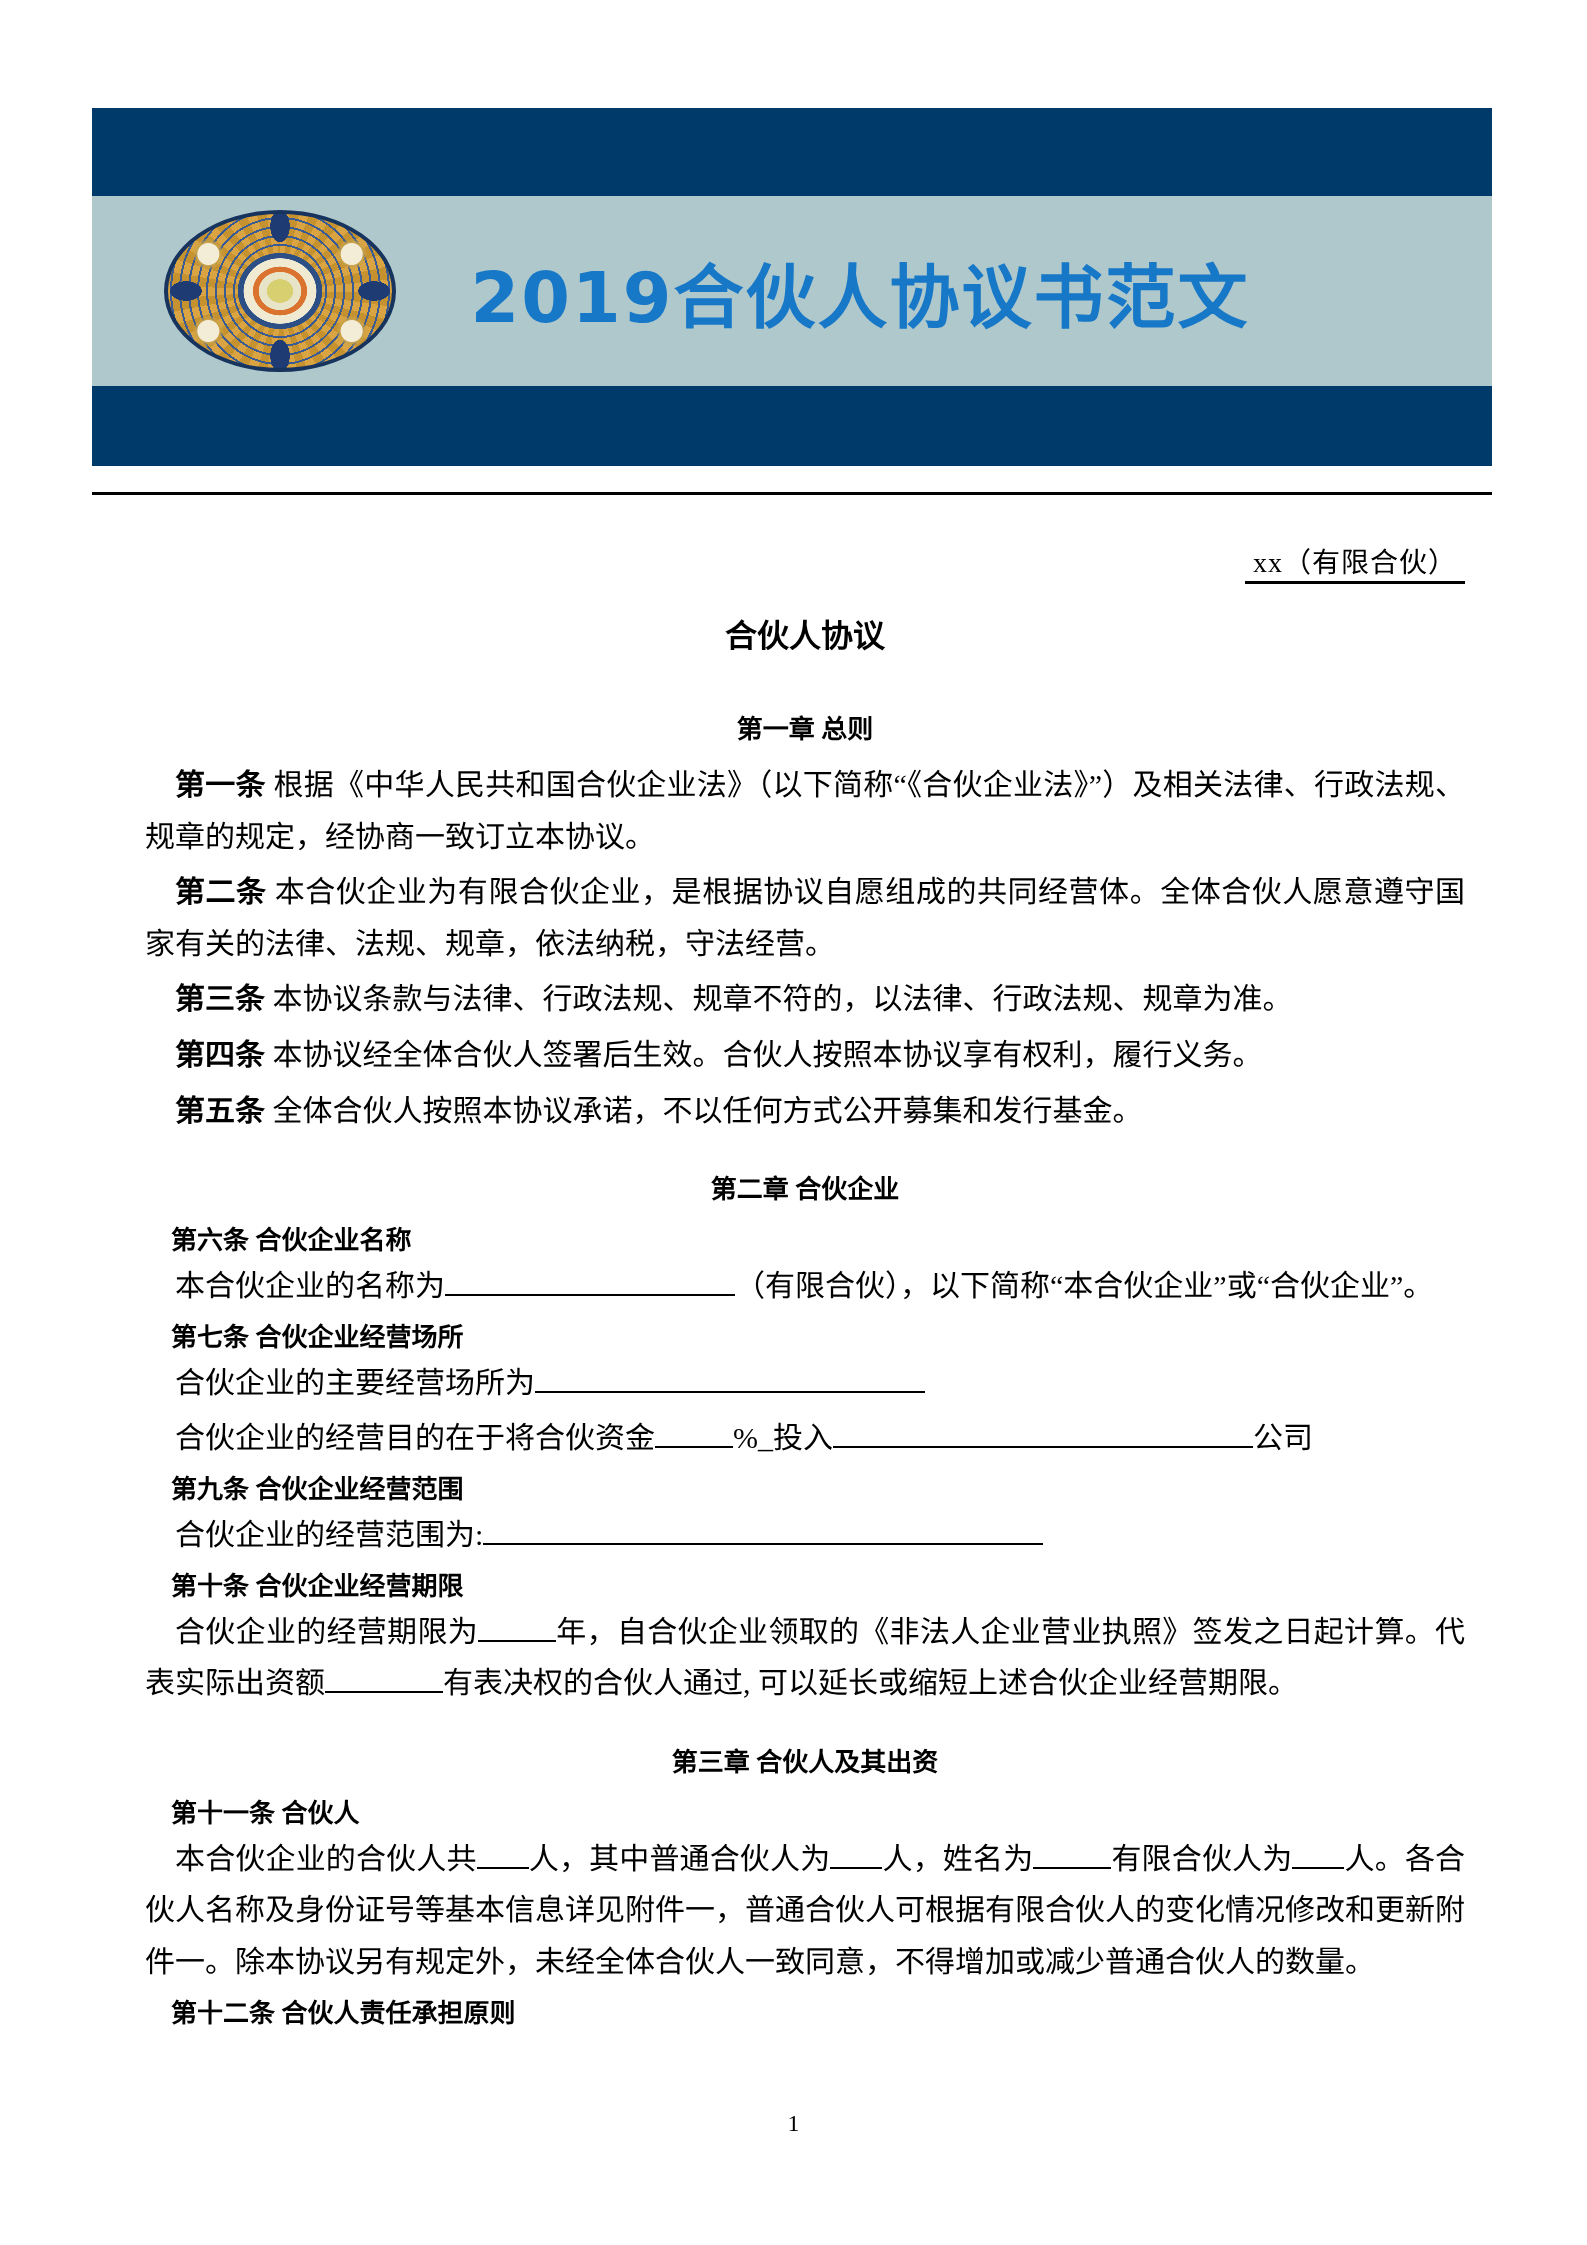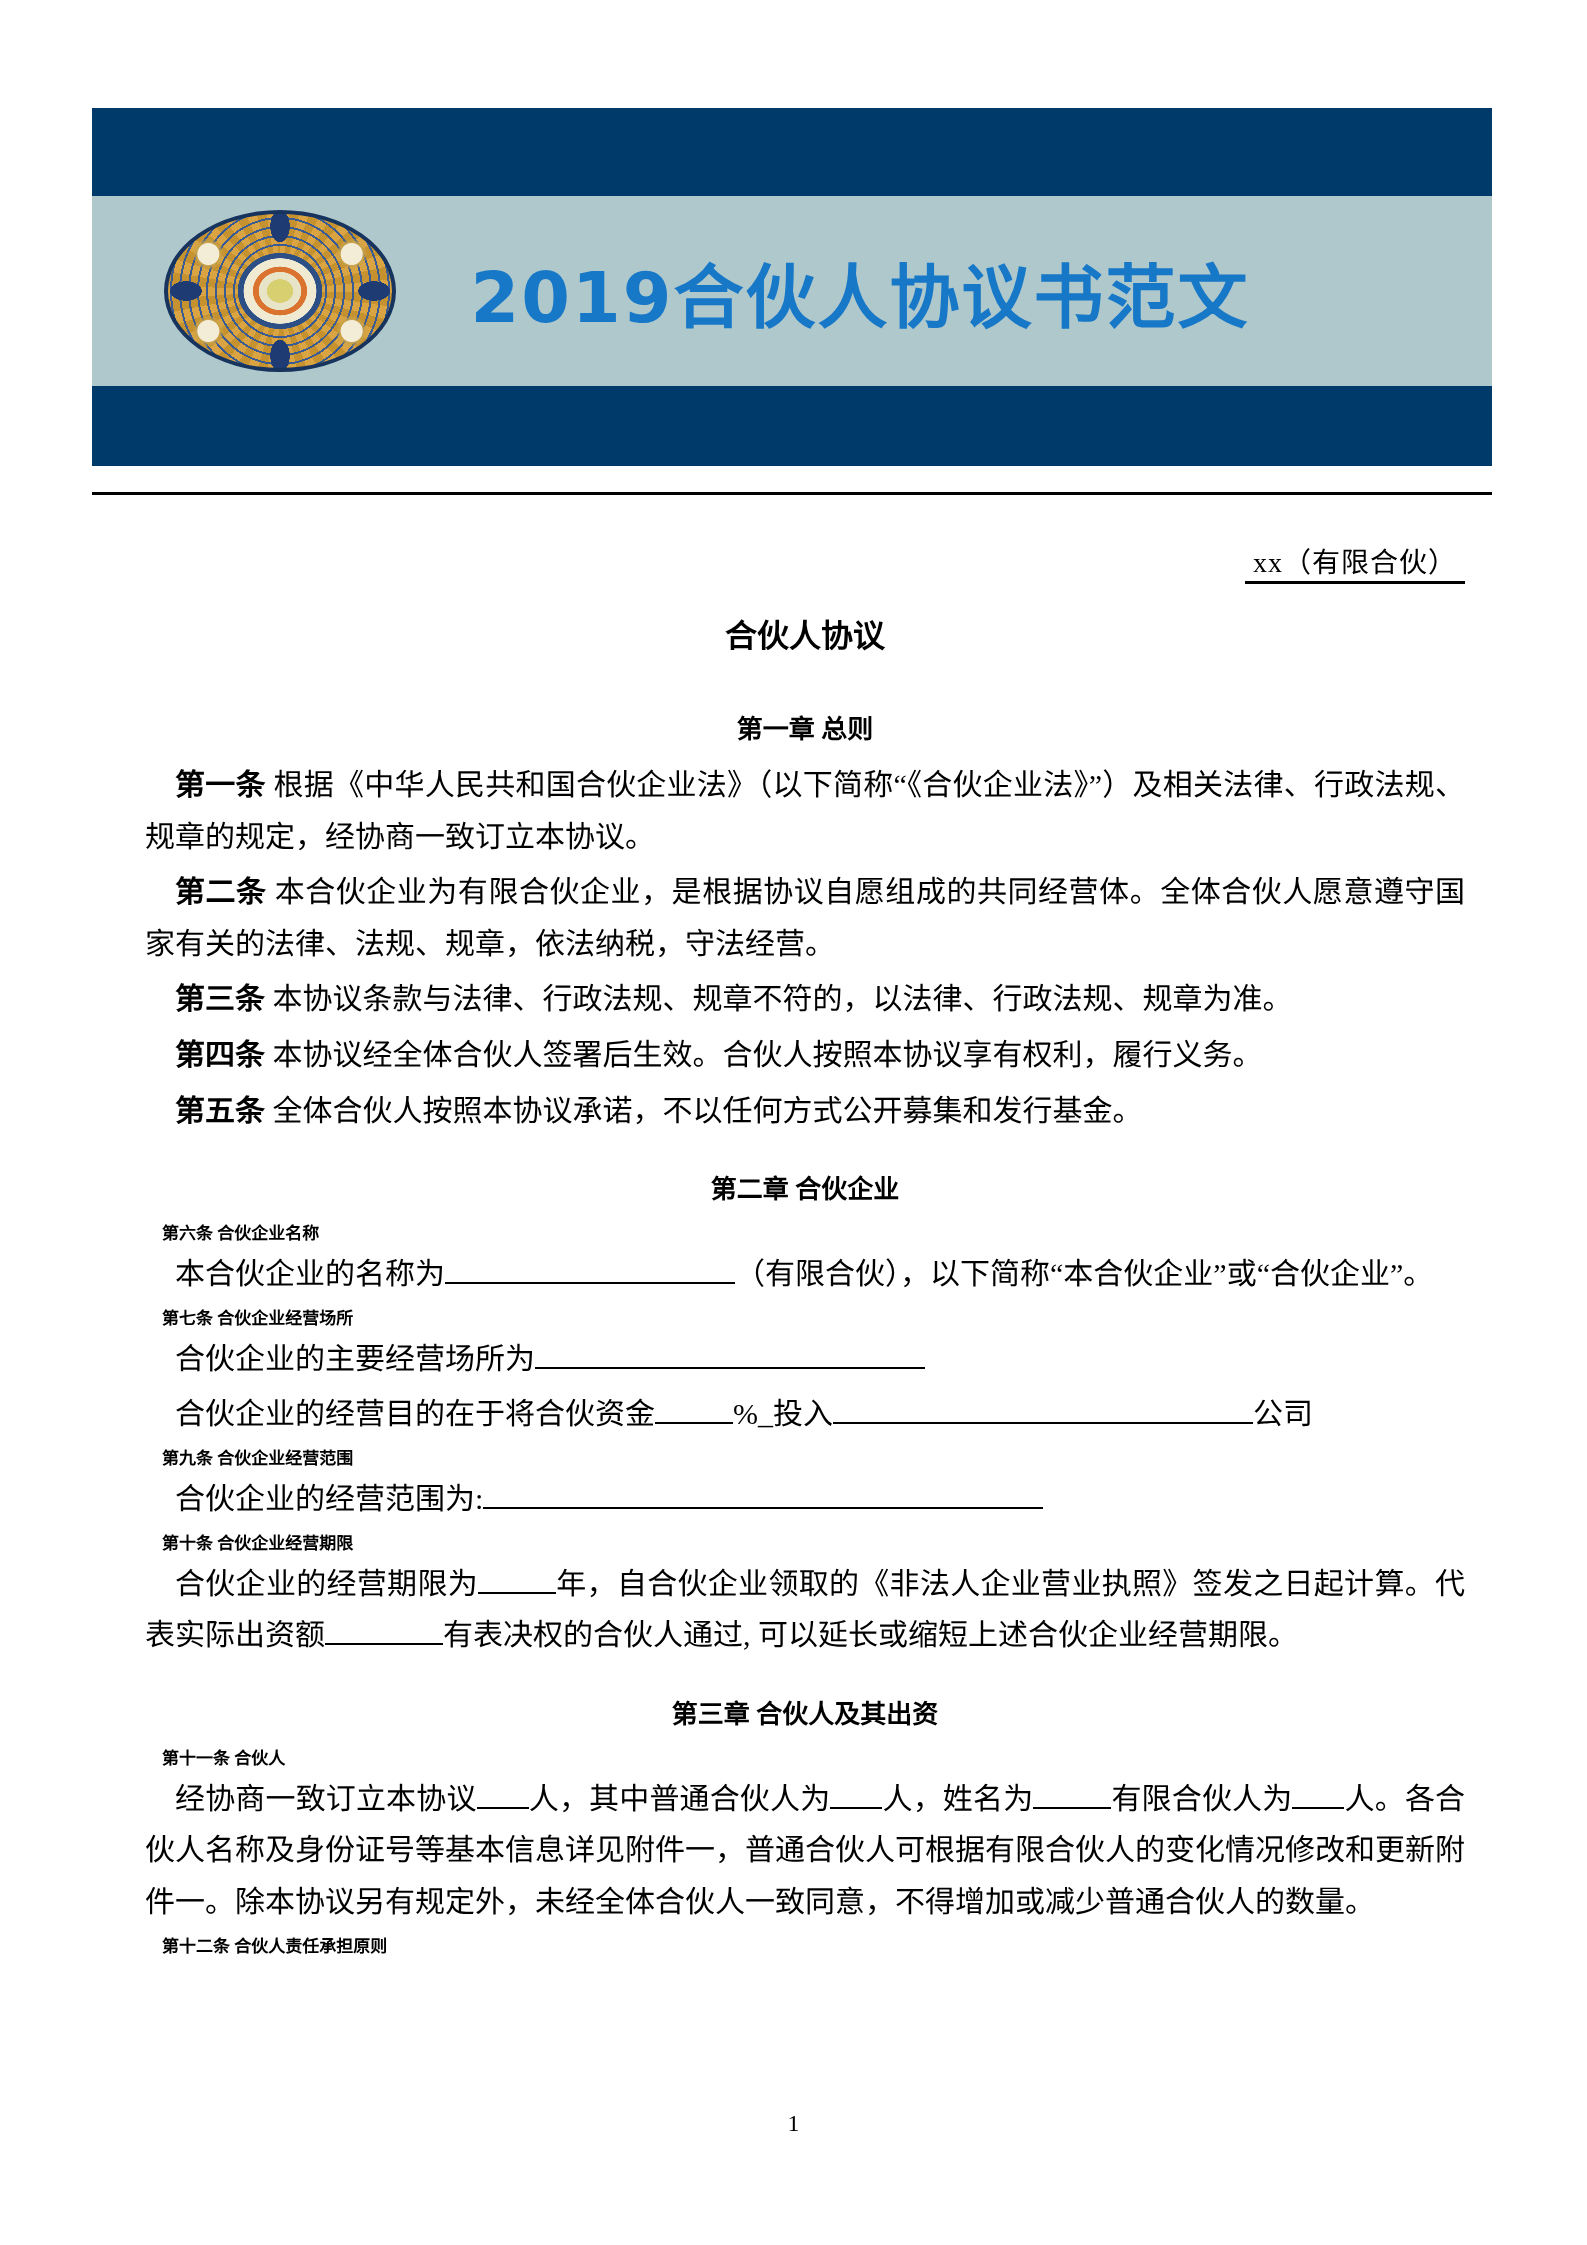--- a/index.html
+++ b/index.html
@@ -144,21 +144,21 @@
     font-size: 30px;
     line-height: 1.72;
     text-align: justify;
     text-justify: inter-ideograph;
   }
   p.indent1 { text-indent: 1em; }
 
   .art { font-weight: bold; }
   .heading-art {
     font-weight: bold;
-    font-size: 17px;
+    font-size: 26px;
     margin: 0 0 4px 0;
     text-indent: 1em;
   }
   .blank {
     display: inline-block;
     border-bottom: 2px solid #000;
     vertical-align: baseline;
   }
   .b-xs { width: 52px; }
   .b-sm { width: 78px; }
@@ -223,21 +223,21 @@
 
     <p class="heading-art">第九条  合伙企业经营范围</p>
     <p class="para indent1"><span>合伙企业的经营范围为:</span><span class="blank b-3xl"></span></p>
 
     <p class="heading-art">第十条  合伙企业经营期限</p>
     <p class="para indent1"><span>合伙企业的经营期限为</span><span class="blank b-sm"></span><span>年，自合伙企业领取的《非法人企业营业执照》签发之日起计算。代表实际出资额</span><span class="blank b-md"></span><span>有表决权的合伙人通过, 可以延长或缩短上述合伙企业经营期限。</span></p>
 
     <div class="chapter">第三章  合伙人及其出资</div>
 
     <p class="heading-art">第十一条  合伙人</p>
-    <p class="para indent1"><span>经协商一致订立本协议</span><span class="blank b-xs"></span><span>人，其中普通合伙人为</span><span class="blank b-xs"></span><span>人，姓名为</span><span class="blank b-sm"></span><span>有限合伙人为</span><span class="blank b-xs"></span><span>人。各合伙人名称及身份证号等基本信息详见附件一，普通合伙人可根据有限合伙人的变化情况修改和更新附件一。除本协议另有规定外，未经全体合伙人一致同意，不得增加或减少普通合伙人的数量。</span></p>
+    <p class="para indent1"><span>本合伙企业的合伙人共</span><span class="blank b-xs"></span><span>人，其中普通合伙人为</span><span class="blank b-xs"></span><span>人，姓名为</span><span class="blank b-sm"></span><span>有限合伙人为</span><span class="blank b-xs"></span><span>人。各合伙人名称及身份证号等基本信息详见附件一，普通合伙人可根据有限合伙人的变化情况修改和更新附件一。除本协议另有规定外，未经全体合伙人一致同意，不得增加或减少普通合伙人的数量。</span></p>
 
     <p class="heading-art">第十二条  合伙人责任承担原则</p>
 
   </div>
 
   <div class="page-number">1</div>
 
 </div>
 
 </body></html>

